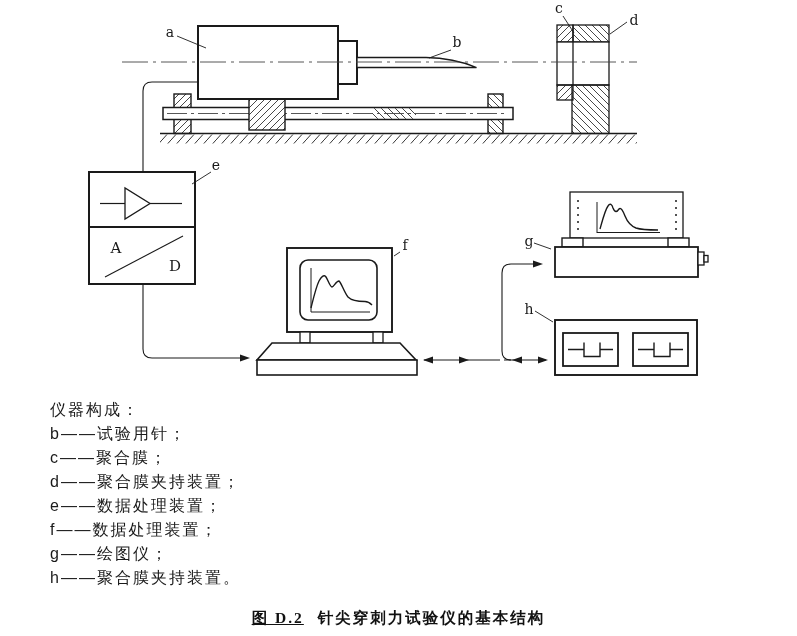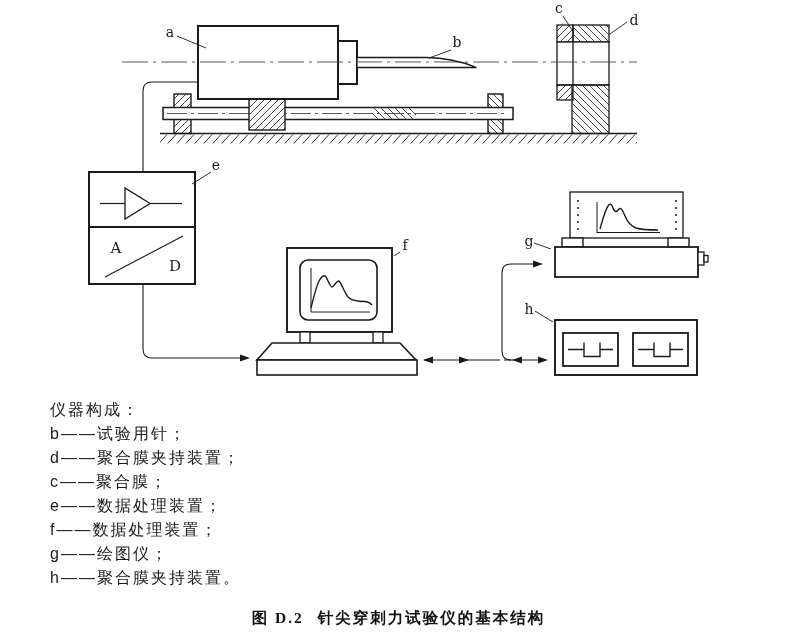--- a/index.html
+++ b/index.html
@@ -4,21 +4,21 @@
 <style>
   html,body{margin:0;padding:0;background:#fff;}
   #page{position:relative;width:797px;height:636px;background:#ffffff;overflow:hidden;
         font-family:"Liberation Sans","DejaVu Sans",sans-serif;color:#1a1a1a;}
   #diagram{position:absolute;left:0;top:0;}
   .legend{position:absolute;left:50px;top:398px;font-size:16px;line-height:24px;
           letter-spacing:2px;color:#1a1a1a;}
   .legend-line{white-space:nowrap;}
   .caption{position:absolute;left:0;top:608px;width:100%;text-align:center;
            font-weight:bold;font-size:15.5px;letter-spacing:2px;color:#111;}
-  .cap-num{margin-right:14px;font-family:"Liberation Serif","DejaVu Serif",serif;}
+  .cap-num{margin-right:14px;font-family:"Liberation Serif","DejaVu Serif",serif;text-decoration:underline;}
   svg text.part{font-family:"DejaVu Serif","Liberation Serif",serif;font-size:14px;fill:#1a1a1a;}
   svg text.ad{font-family:"DejaVu Serif","Liberation Serif",serif;font-size:15px;fill:#1a1a1a;}
 </style>
 </head>
 <body>
 
 <div id="page">
 
 <svg id="diagram" width="797" height="392" viewBox="0 0 797 392">
   <defs>
@@ -176,22 +176,22 @@
     <text class="part" x="216" y="170" text-anchor="middle">e</text>
     <text class="part" x="405" y="250" text-anchor="middle">f</text>
     <text class="part" x="529" y="246" text-anchor="middle">g</text>
     <text class="part" x="529" y="314" text-anchor="middle">h</text>
   </g>
 </svg>
 
 <div class="legend">
   <div class="legend-line">仪器构成：</div>
   <div class="legend-line">b——试验用针；</div>
+  <div class="legend-line">c——聚合膜；</div>
   <div class="legend-line">d——聚合膜夹持装置；</div>
-  <div class="legend-line">c——聚合膜；</div>
   <div class="legend-line">e——数据处理装置；</div>
   <div class="legend-line">f——数据处理装置；</div>
   <div class="legend-line">g——绘图仪；</div>
   <div class="legend-line">h——聚合膜夹持装置。</div>
 </div>
 
 <div class="caption">
   <span class="cap-num">图 D.2</span><span>针尖穿刺力试验仪的基本结构</span>
 </div>
 

